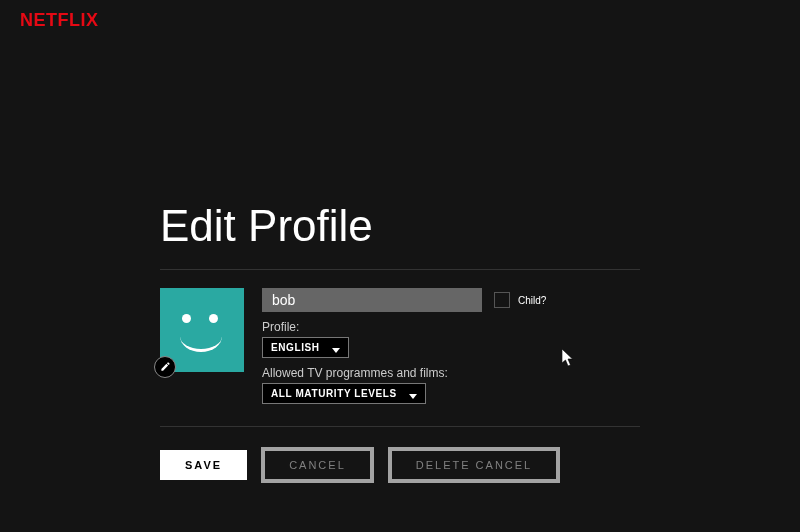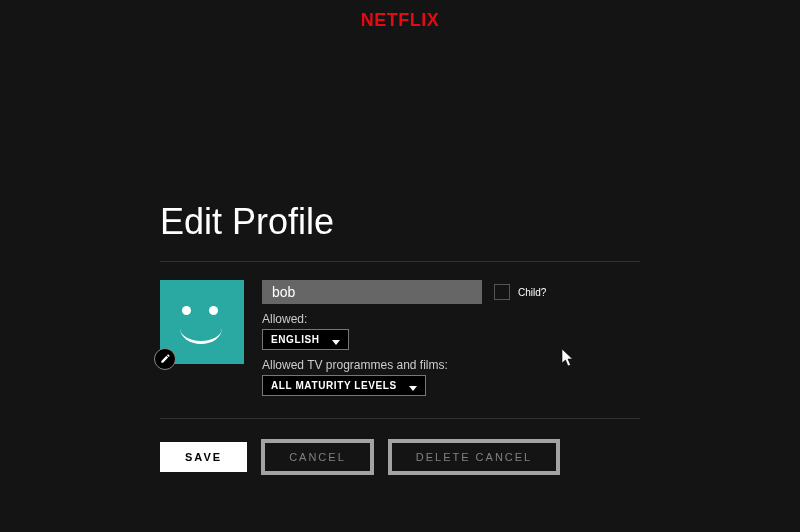--- a/index.html
+++ b/index.html
@@ -14,30 +14,29 @@
     }
     .header {
       padding: 10px 20px;
     }
     .logo {
       color: #E50914;
       font-weight: 900;
       font-size: 18px;
       letter-spacing: 0.5px;
       font-stretch: condensed;
-      text-align: center;
     }
     .container {
       width: 480px;
       margin: 0 auto;
       margin-top: 160px;
     }
     .title {
       color: #fff;
-      font-size: 36px;
+      font-size: 44px;
       font-weight: 400;
       margin-bottom: 18px;
     }
     hr.line {
       border: none;
       border-top: 1px solid #333;
     }
     .form-row {
       display: flex;
       padding: 18px 0 22px 0;
@@ -213,21 +212,21 @@
     <div class="fields">
       <div class="name-row">
         <input class="name-input" type="text" value="bob" style="">
         <div class="child-box">
           <div class="checkbox"></div>
           <span class="child-label">Child?</span>
         </div>
       </div>
 
       <div>
-        <div class="field-label">Allowed:</div>
+        <div class="field-label">Profile:</div>
         <div class="select-box">
           <span>ENGLISH</span>
           <span class="caret"></span>
         </div>
       </div>
 
       <div>
         <div class="field-label">Allowed TV programmes and films:</div>
         <div class="select-box">
           <span>ALL MATURITY LEVELS</span>

